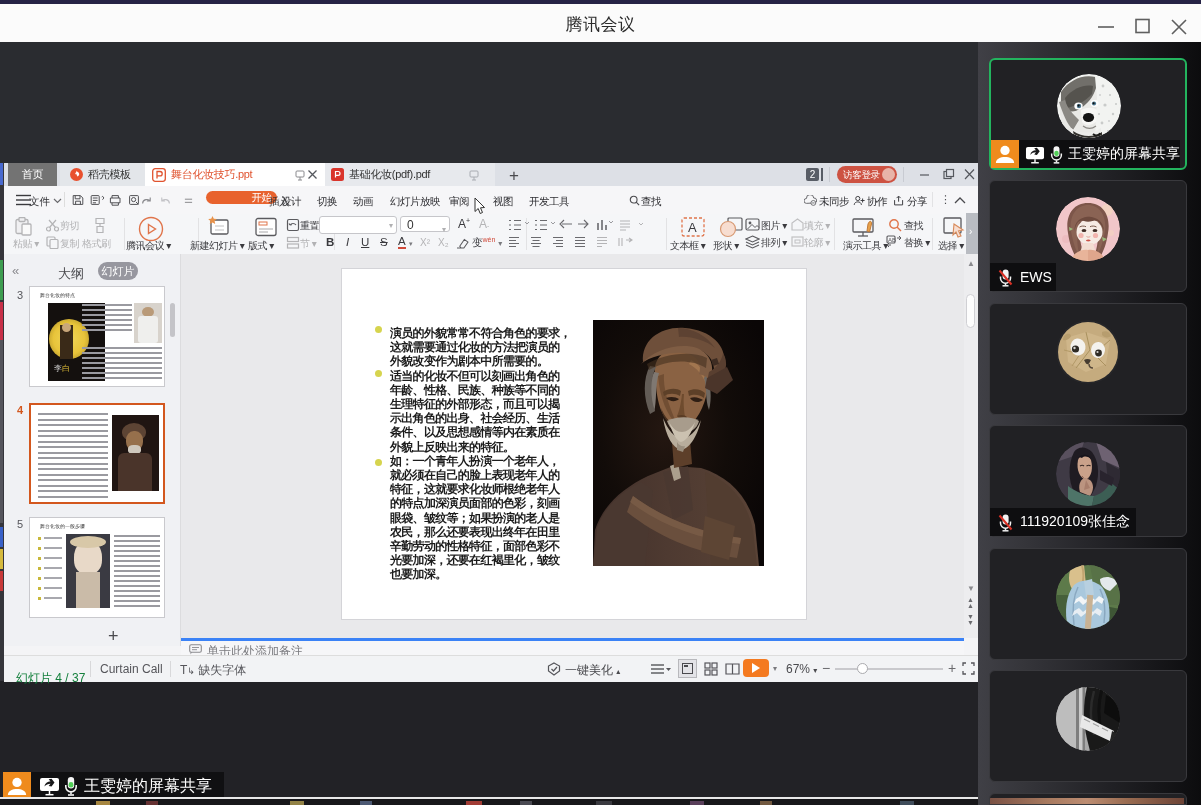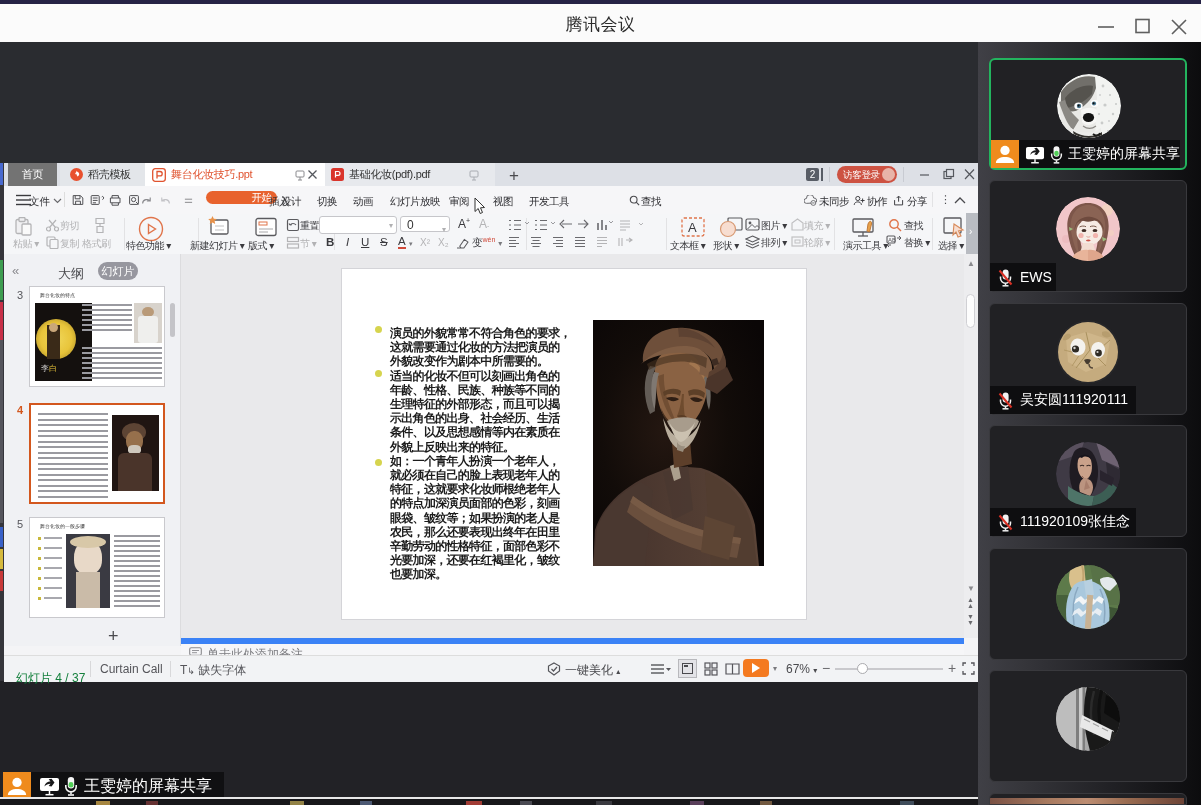--- a/index.html
+++ b/index.html
@@ -10,21 +10,21 @@
 #stage{left:0;top:42px;width:1201px;height:763px;background:#151517;}
 #share{left:0;top:0;width:978px;height:763px;background:#2a2c30;overflow:hidden;}
 
 #wps{left:4px;top:121px;width:974px;height:518px;background:#f4f4f6;}
 #tabbar{left:0;top:0;width:974px;height:23px;background:#dde0e6;}
 #menubar{left:0;top:23px;width:974px;height:28px;background:#f6f6f8;}
 #ribbon{left:0;top:51px;width:974px;height:40px;background:#f5f6f8;border-bottom:1px solid #e0e0e2;}
 #panel{left:0;top:91px;width:176px;height:392px;background:#f0f1f4;border-right:1px solid #dcdcde;}
 #canvas{left:177px;top:91px;width:783px;height:384px;background:#e9e9eb;}
 #vscroll{left:960px;top:91px;width:14px;height:384px;background:#ededef;}
-#notesbar{left:177px;top:475px;width:783px;height:17px;background:#f6f6f8;border-top:6px solid #3b82f6;}
+#notesbar{left:177px;top:475px;width:783px;height:17px;background:#f6f6f8;border-top:3px solid #3b82f6;}
 #statusbar{left:0;top:492px;width:974px;height:26px;background:#f2f3f5;border-top:1px solid #ddd;}
 .slide{background:#fff;box-shadow:0 0 0 1px #d4d4d8;}
 
 .tab{height:23px;line-height:23px;font-size:11px;letter-spacing:-0.3px;display:flex;align-items:center;}
 
 #sidebar{left:978px;top:0;width:223px;height:763px;background:linear-gradient(to right,#404046,#232327 55%,#0c0c0e);}
 .tile{left:11px;width:198px;height:112px;background:#212124;border-radius:6px;border:1px solid #39393d;box-sizing:border-box;}
 .tile.active{border:2px solid #23b45e;}
 .tlabel{position:absolute;left:0;bottom:0;height:28px;background:#0e0e10;display:flex;align-items:center;color:#fff;font-size:14px;}
 .mitem{top:9px;font-size:10.5px;letter-spacing:-0.5px;color:#2f2f33;}
@@ -224,21 +224,21 @@
             <g stroke="#b4b4b6" stroke-width="1.2" fill="none">
               <path d="M4 1.5 h8 v5 h-8 z M8 6.5 v3 M5 9.5 h6 v6 h-6 z"></path>
             </g>
           </svg>
         <div class="abs rl gray" style="left:78px;top:23px">格式刷</div>
         <div class="abs sep" style="left:120px;"></div>
         <svg class="abs" style="left:134px;top:2px" width="26" height="26" viewBox="0 0 26 26">
             <circle cx="13" cy="13" r="11.5" stroke="#e0744a" stroke-width="1.4" fill="none"></circle>
             <path d="M10.5 8.5 L17.5 13 L10.5 17.5 z" fill="none" stroke="#e0744a" stroke-width="1.4"></path>
           </svg>
-        <div class="abs rl" style="left:122px;top:25px">特色功能 ▾</div>
+        <div class="abs rl" style="left:122px;top:25px">腾讯会议 ▾</div>
         <div class="abs sep" style="left:194px;"></div>
         <svg class="abs" style="left:203px;top:2px" width="24" height="22" viewBox="0 0 24 22">
             <rect x="4" y="4" width="17" height="14" rx="1.5" stroke="#5a5a5e" stroke-width="1.3" fill="#fff"></rect>
             <path d="M8 10 h9 M8 14 h9" stroke="#c0c0c2"></path>
             <path d="M5.5 0 l1.3 2.7 3 .3 -2.2 2 .6 3 -2.7-1.5 -2.7 1.5 .6-3 -2.2-2 3-.3z" fill="#e8924a"></path>
           </svg>
         <div class="abs rl" style="left:186px;top:25px">新建幻灯片 ▾</div>
         <svg class="abs" style="left:250px;top:3px" width="24" height="20" viewBox="0 0 24 20">
             <rect x="2" y="1.5" width="20" height="17" rx="2" stroke="#5a5a5e" stroke-width="1.3" fill="#fff"></rect>
             <rect x="5" y="5" width="8" height="3" fill="none" stroke="#e0744a"></rect>
@@ -374,21 +374,21 @@
           <path d="M2 1 L2 14.5 L5.2 11.5 L7.2 16.5 L9.5 15.5 L7.5 10.8 L11.5 10.5 z" fill="#fff" stroke="#333" stroke-width="1"></path>
         </svg>
       <div class="abs" id="panel">
         <div class="abs" style="left:8px;top:9px;font-size:13px;color:#8a8a8e;">«</div>
         <div class="abs" style="left:54px;top:11px;font-size:13px;color:#4a4a4e;">大纲</div>
         <div class="abs" style="left:94px;top:8px;width:40px;height:18px;background:#97979f;border-radius:9px;color:#fff;font-size:11px;text-align:center;line-height:19px;">幻灯片</div>
 
         <div class="abs" style="left:13px;top:35px;font-size:11px;color:#55555a;">3</div>
         <div class="abs thumb" style="left:25px;top:32px;width:136px;height:101px;">
           <div class="abs" style="left:10px;top:5px;font-size:5px;color:#333;">舞台化妆的特点</div>
-          <div class="abs" style="left:5px;top:16px;width:57px;height:78px;background:#14100e;overflow:hidden;">
+          <div class="abs" style="left:18px;top:16px;width:57px;height:78px;background:#14100e;overflow:hidden;">
               <div class="abs" style="left:1px;top:16px;width:40px;height:40px;border-radius:50%;background:radial-gradient(circle at 50% 50%,#f0d75a 0%,#e8c43a 55%,#9a7d20 100%);"></div>
               <div class="abs" style="left:12px;top:22px;width:13px;height:34px;background:#3a2a18;"></div>
               <div class="abs" style="left:14px;top:20px;width:9px;height:9px;border-radius:50%;background:#c9a77a;"></div>
               <div class="abs" style="left:6px;top:60px;width:30px;height:12px;font-size:8px;color:#ddd;">李<span style="color:#e8c43a">白</span></div>
             </div>
           <div class="abs flines" style="left:52px;top:17px;width:50px;height:30px;"></div>
           <div class="abs" style="left:104px;top:16px;width:28px;height:40px;background:#d8d3cc;overflow:hidden;">
               <div class="abs" style="left:8px;top:4px;width:12px;height:10px;border-radius:50%;background:#b99a78;"></div>
               <div class="abs" style="left:4px;top:13px;width:20px;height:27px;background:#efefed;border-radius:3px;"></div>
             </div>
@@ -693,23 +693,20 @@
         <circle cx="19.5" cy="29" r="3.6" fill="#2e2a24"></circle>
             <circle cx="18.5" cy="28" r="1.2" fill="#fff" opacity="0.8"></circle>
         <ellipse cx="42" cy="30" rx="7" ry="8" fill="#f4f2ee" transform="rotate(6 42 30)"></ellipse>
         <circle cx="42.5" cy="33" r="3.4" fill="#2e2a24"></circle>
             <circle cx="41.5" cy="32" r="1.1" fill="#fff" opacity="0.8"></circle>
         <path d="M28 40 c2-1.5 5-1.5 7 0 l-2 3.5 c-1 1-2 1-3 0z" fill="#463c30"></path>
         <path d="M33 44 c0 3 2 4 4 4" stroke="#57493a" stroke-width="1.5" fill="none"></path>
         <path d="M46 12 c4-2 8 0 9 4 c-2 2-7 2-9-1z" fill="#b79d6e"></path>
         <path d="M14 14 c-4-1-7 2-7 6 c3 1 7-1 8-4z" fill="#b79d6e"></path>
       </svg></div>
-      <div class="tlabel" style="width:146px;padding-left:7px;box-sizing:border-box;"><svg width="17" height="19" viewBox="0 0 17 19" style="margin-right:6px;flex:none;">
-            <use href="#moff"></use>
-          </svg>吴安圆111920111</div>
     </div>
 
     <div class="abs tile" style="top:383px;">
       <div class="avatar"><svg width="64" height="64" viewBox="0 0 64 64">
         <circle cx="32" cy="32" r="32" fill="#3f3a45"></circle>
         <path d="M0 20 L24 12 L28 0 L0 0 Z" fill="#59505e"></path>
         <path d="M40 0 L64 0 L64 26 L46 18 Z" fill="#6e6272"></path>
         <path d="M50 20 L64 28 L64 48 L52 40 Z" fill="#2e2a33"></path>
         <path d="M18 10 C12 22 12 38 18 50 L34 56 L40 44 C44 30 42 18 36 10 C30 4 22 4 18 10 Z" fill="#1f1b22"></path>
         <path d="M22 18 C24 12 32 12 35 18 C37 26 36 34 30 38 C24 36 20 28 22 18 Z" fill="#caa18a"></path>

